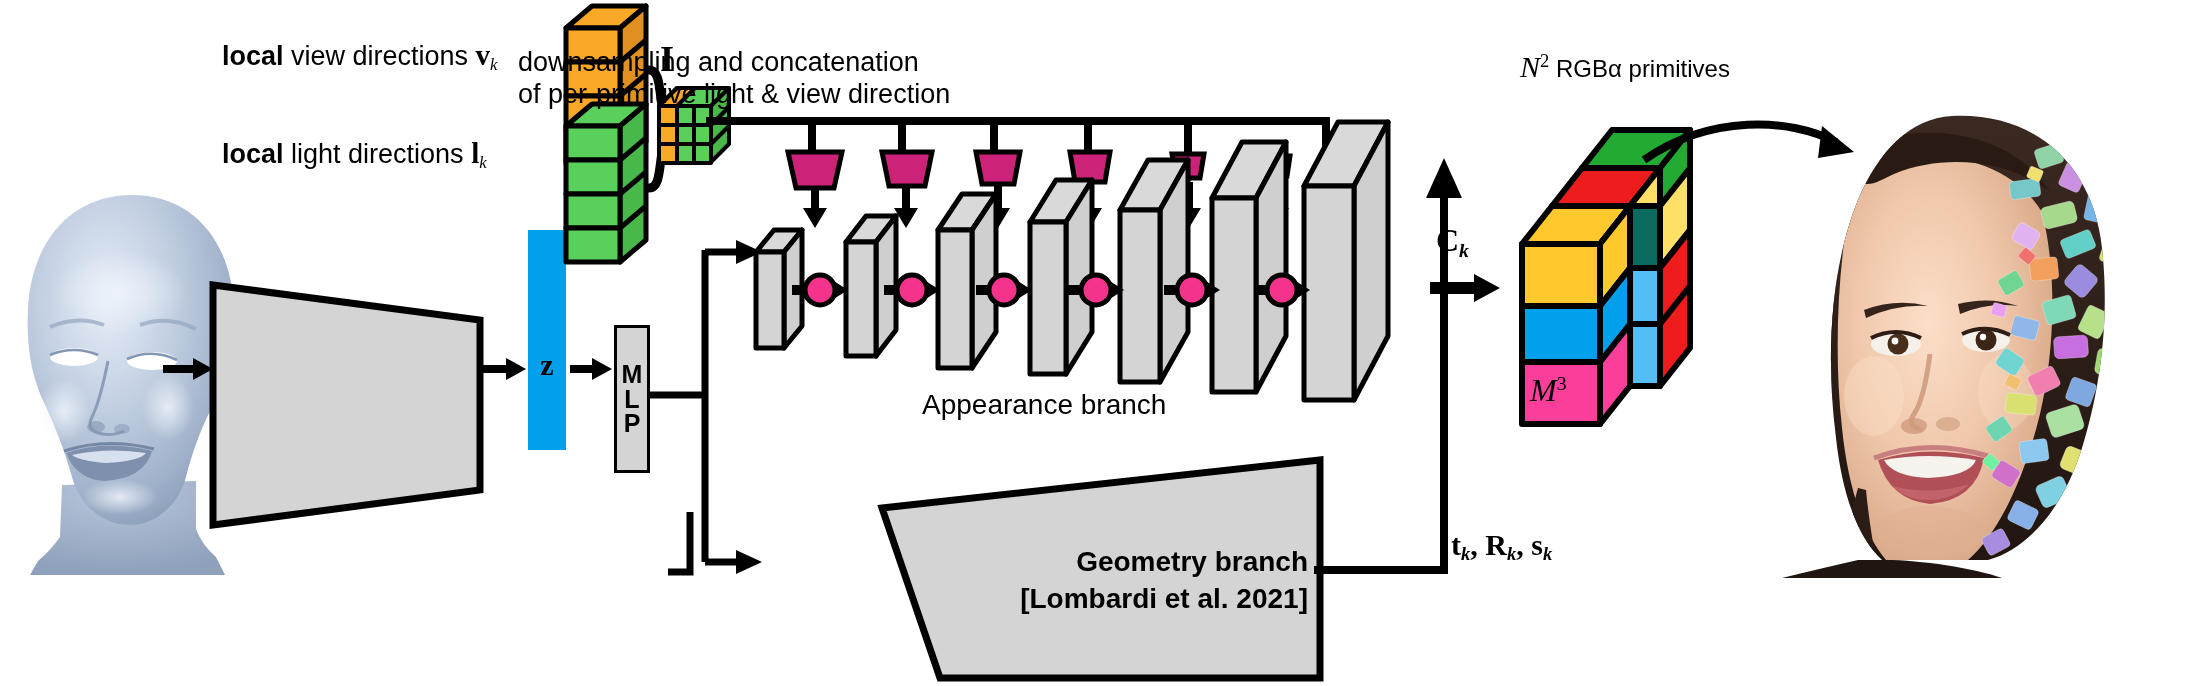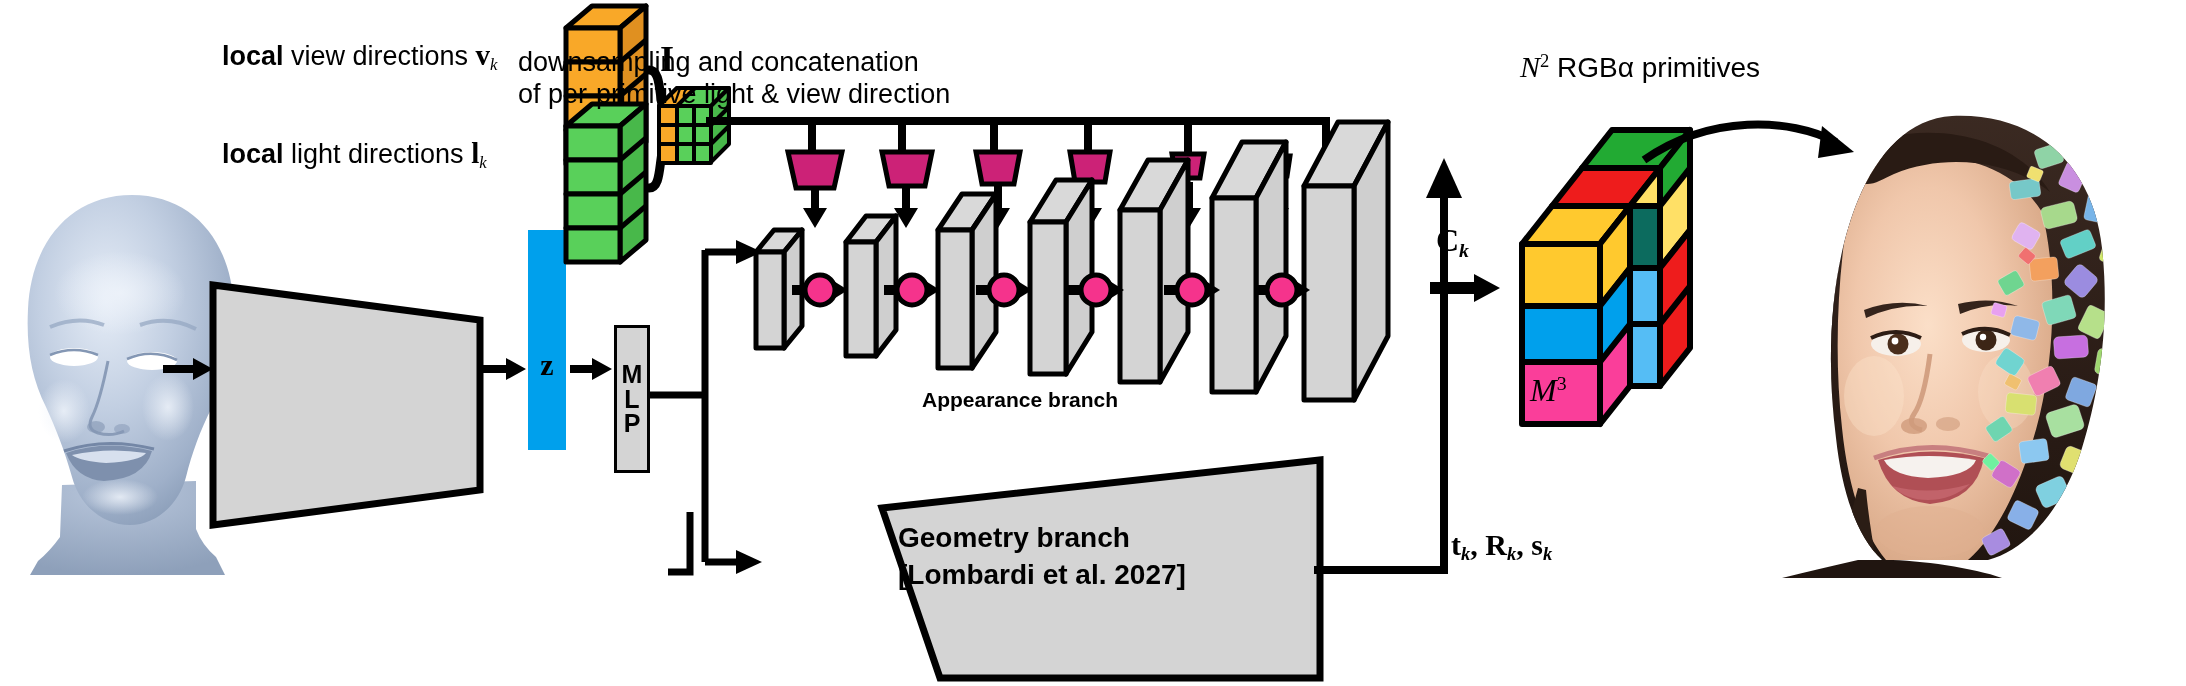--- a/index.html
+++ b/index.html
@@ -416,33 +416,33 @@
     </svg>
   </div>
   <div class="abs" style="left:1254px; top:268px;">
     <svg width="58" height="44" viewBox="0 0 58 44">
       <path d="M0 17 h12 v10 H0 Z" fill="#000"></path>
       <path d="M40 12 l16 10 l-16 10 Z" fill="#000"></path>
       <circle cx="28" cy="22" r="15" fill="#f5338c" stroke="#000" stroke-width="5"></circle>
     </svg>
   </div>
 
-  <div class="abs lbl" style="left:922px; top:388px; font-size:21px;font-weight:bold;">Appearance branch</div>
+  <div class="abs lbl" style="left:922px; top:388px; font-size:28px;">Appearance branch</div>
 
   <div class="abs mathlbl bold" style="left:1436px; top:222px; font-size:32px;">
     <span>C</span><sub class="k">k</sub>
   </div>
   <div class="abs" style="left:1430px; top:272px;">
     <svg width="72" height="32" viewBox="0 0 72 32">
       <path d="M0 10 h44 v-8 l26 14 l-26 14 v-8 H0 Z" fill="#000"></path>
     </svg>
   </div>
 
   <div class="abs mathlbl" style="left:1520px; top:50px; font-size:30px;">
-    <span style="font-style:italic;">N</span><sup class="s">2</sup><span class="lbl" style="font-size:28px;text-align:right;"> RGBα primitives</span>
+    <span style="font-style:italic;">N</span><sup class="s">2</sup><span class="lbl" style="font-size:24px;text-align:right;"> RGBα primitives</span>
   </div>
 
   <div class="abs" style="left:1500px; top:110px;">
     <svg width="230" height="270" viewBox="0 0 230 270">
       <g stroke="#000" stroke-width="6" stroke-linejoin="round">
 
         <polygon points="112,20 190,20 160,58 82,58" fill="#22aa33"></polygon>
         <polygon points="82,58 160,58 130,96 52,96" fill="#ee1c1c"></polygon>
         <polygon points="52,96 130,96 100,134 22,134" fill="#ffc92e"></polygon>
 
@@ -487,23 +487,23 @@
       <path d="M4 40 C 70 -6 150 -2 196 22" fill="none" stroke="#000" stroke-width="8"></path>
       <polygon points="182,6 214,32 178,38" fill="#000"></polygon>
     </svg>
   </div>
 
   <div class="abs" style="left:878px; top:432px;">
     <svg width="450" height="254" viewBox="0 0 450 254">
       <polygon points="4,76 442,28 442,246 62,246" fill="#d4d4d4" stroke="#000" stroke-width="7"></polygon>
     </svg>
   </div>
-  <div class="abs lbl bold" style="left:898px; top:520px; width:410px; text-align:left; font-size:28px; line-height:1.32;">
+  <div class="abs lbl bold" style="left:898px; top:544px; width:410px; text-align:right; font-size:28px; line-height:1.32;">
     <div>Geometry branch</div>
-    <div>[Lombardi et al. 2027]</div>
+    <div>[Lombardi et al. 2021]</div>
   </div>
 
   <div class="abs" style="left:1314px; top:158px;">
     <svg width="190" height="430" viewBox="0 0 190 430">
       <path d="M0 412 H130 V36" fill="none" stroke="#000" stroke-width="8"></path>
       <polygon points="112,40 130,0 148,40" fill="#000"></polygon>
     </svg>
   </div>
 
   <div class="abs mathlbl bold" style="left:1451px; top:528px; font-size:30px;">

